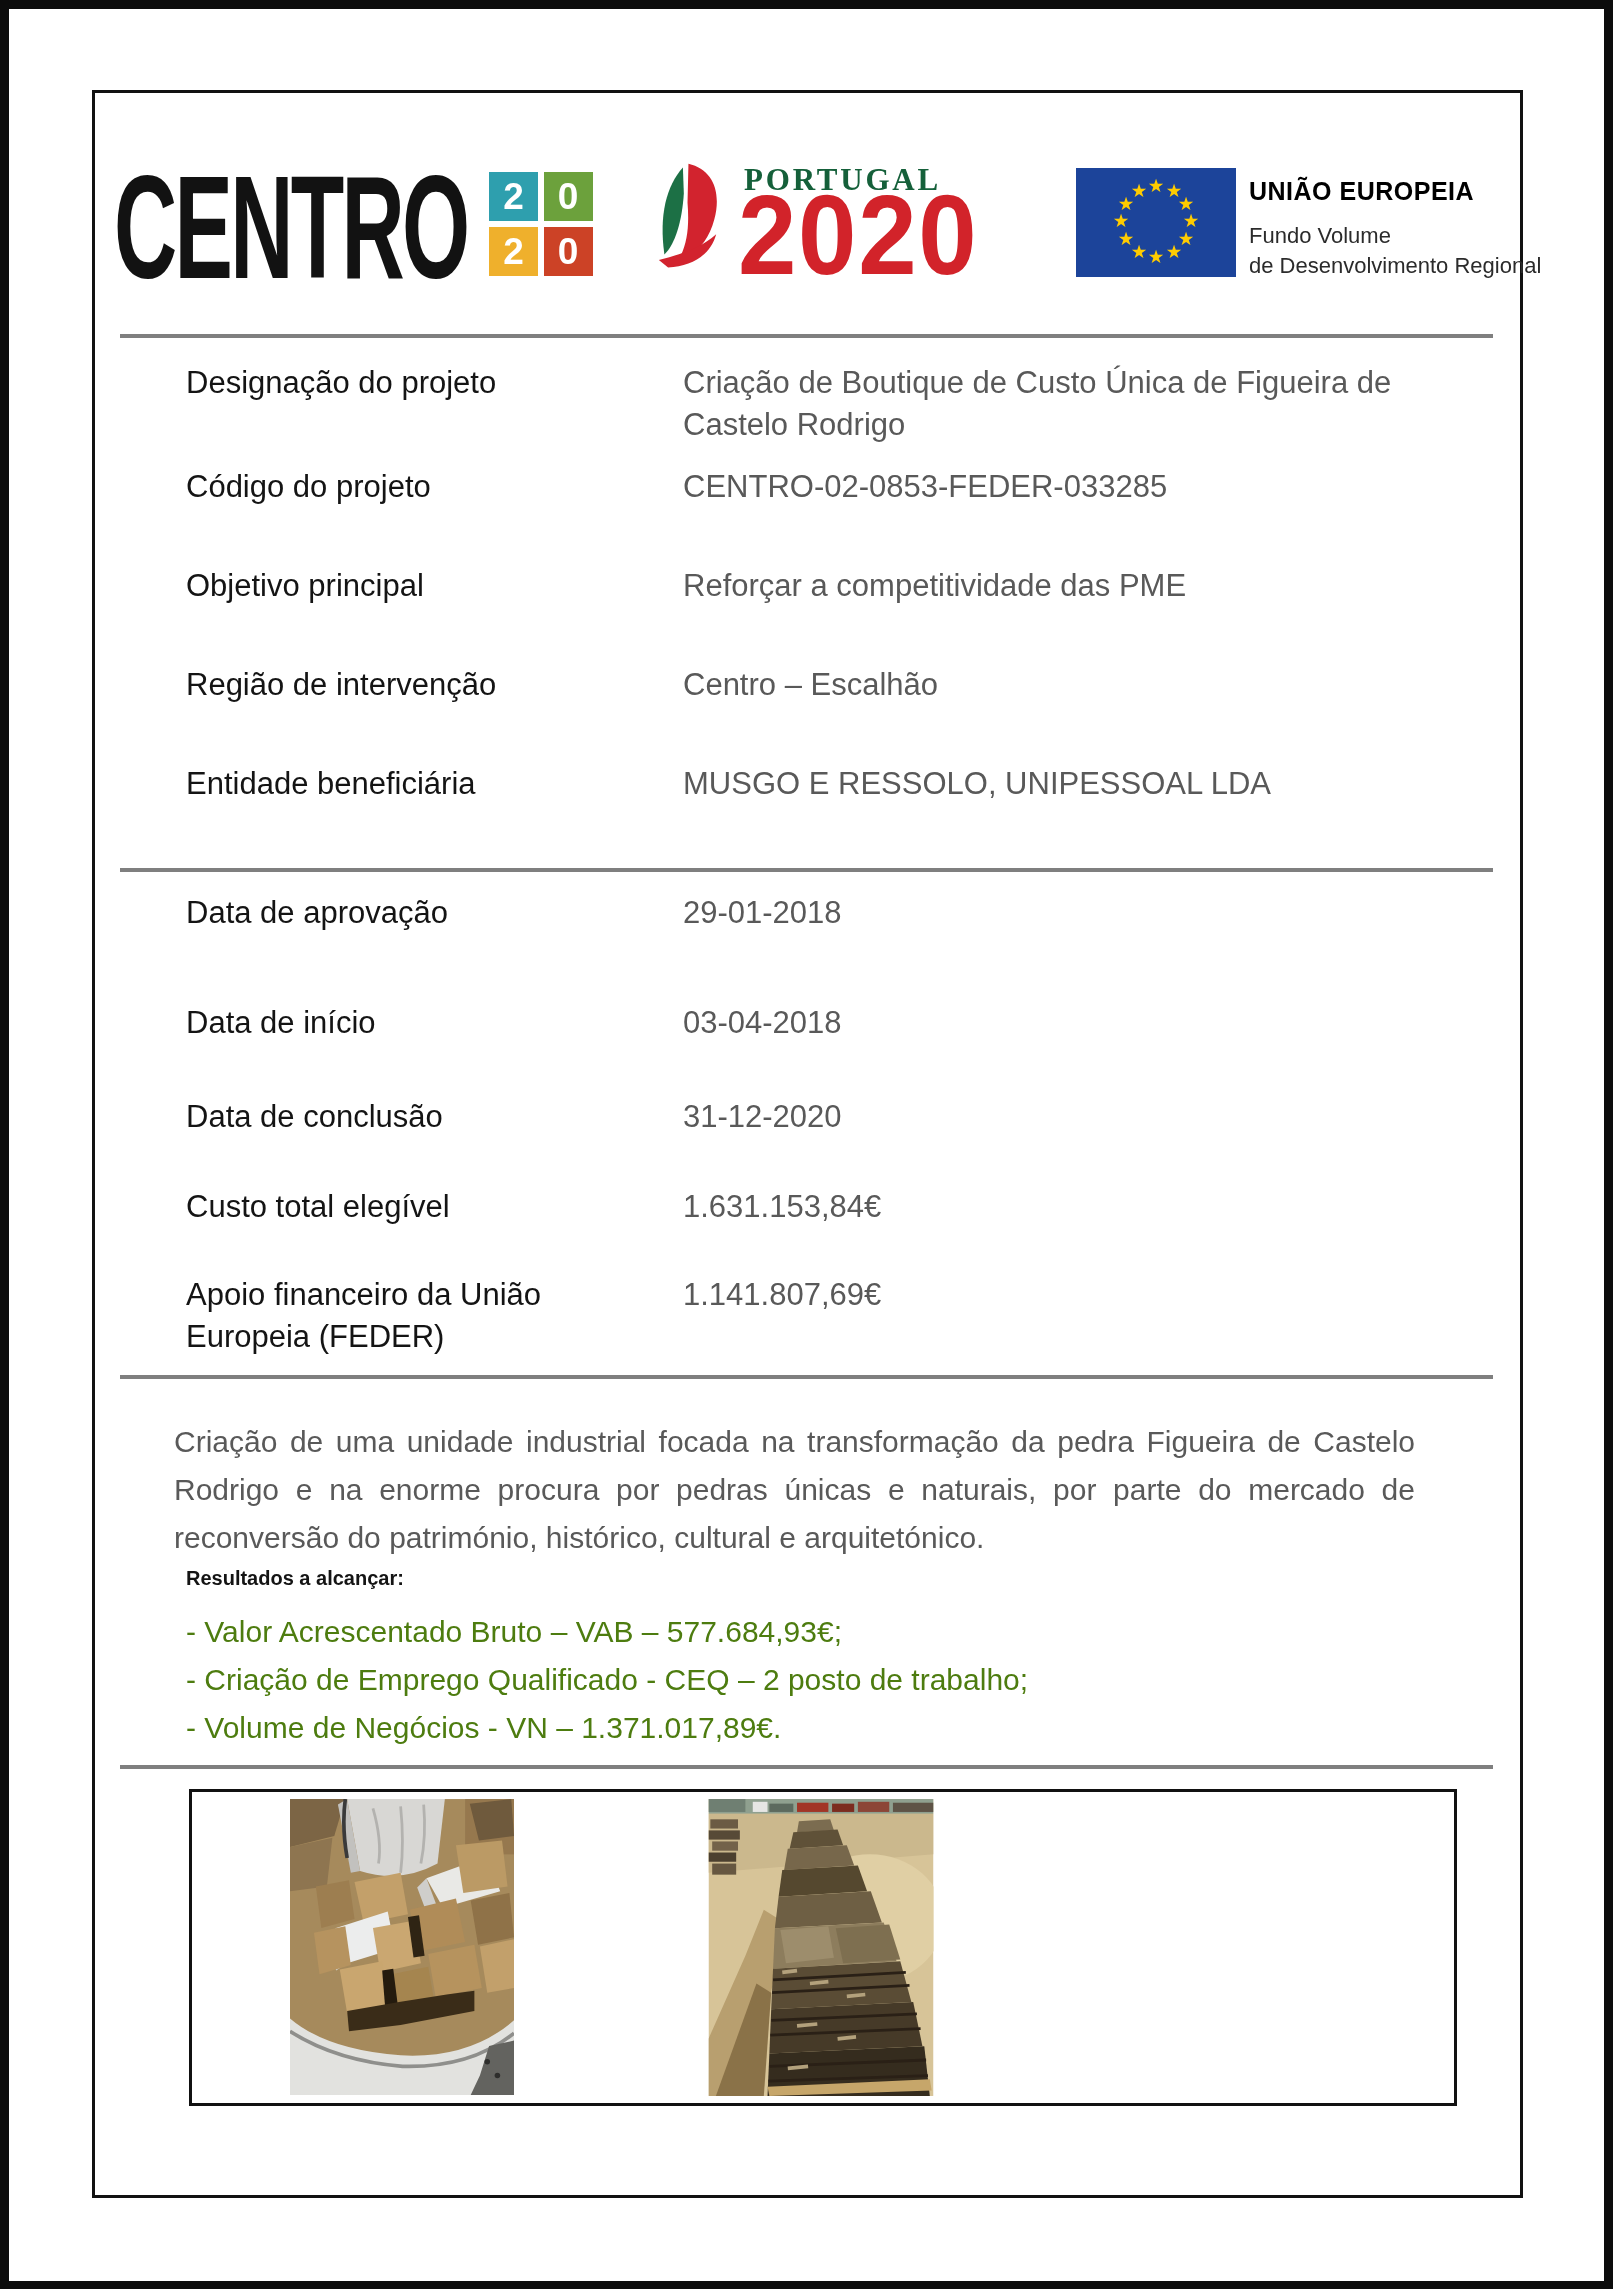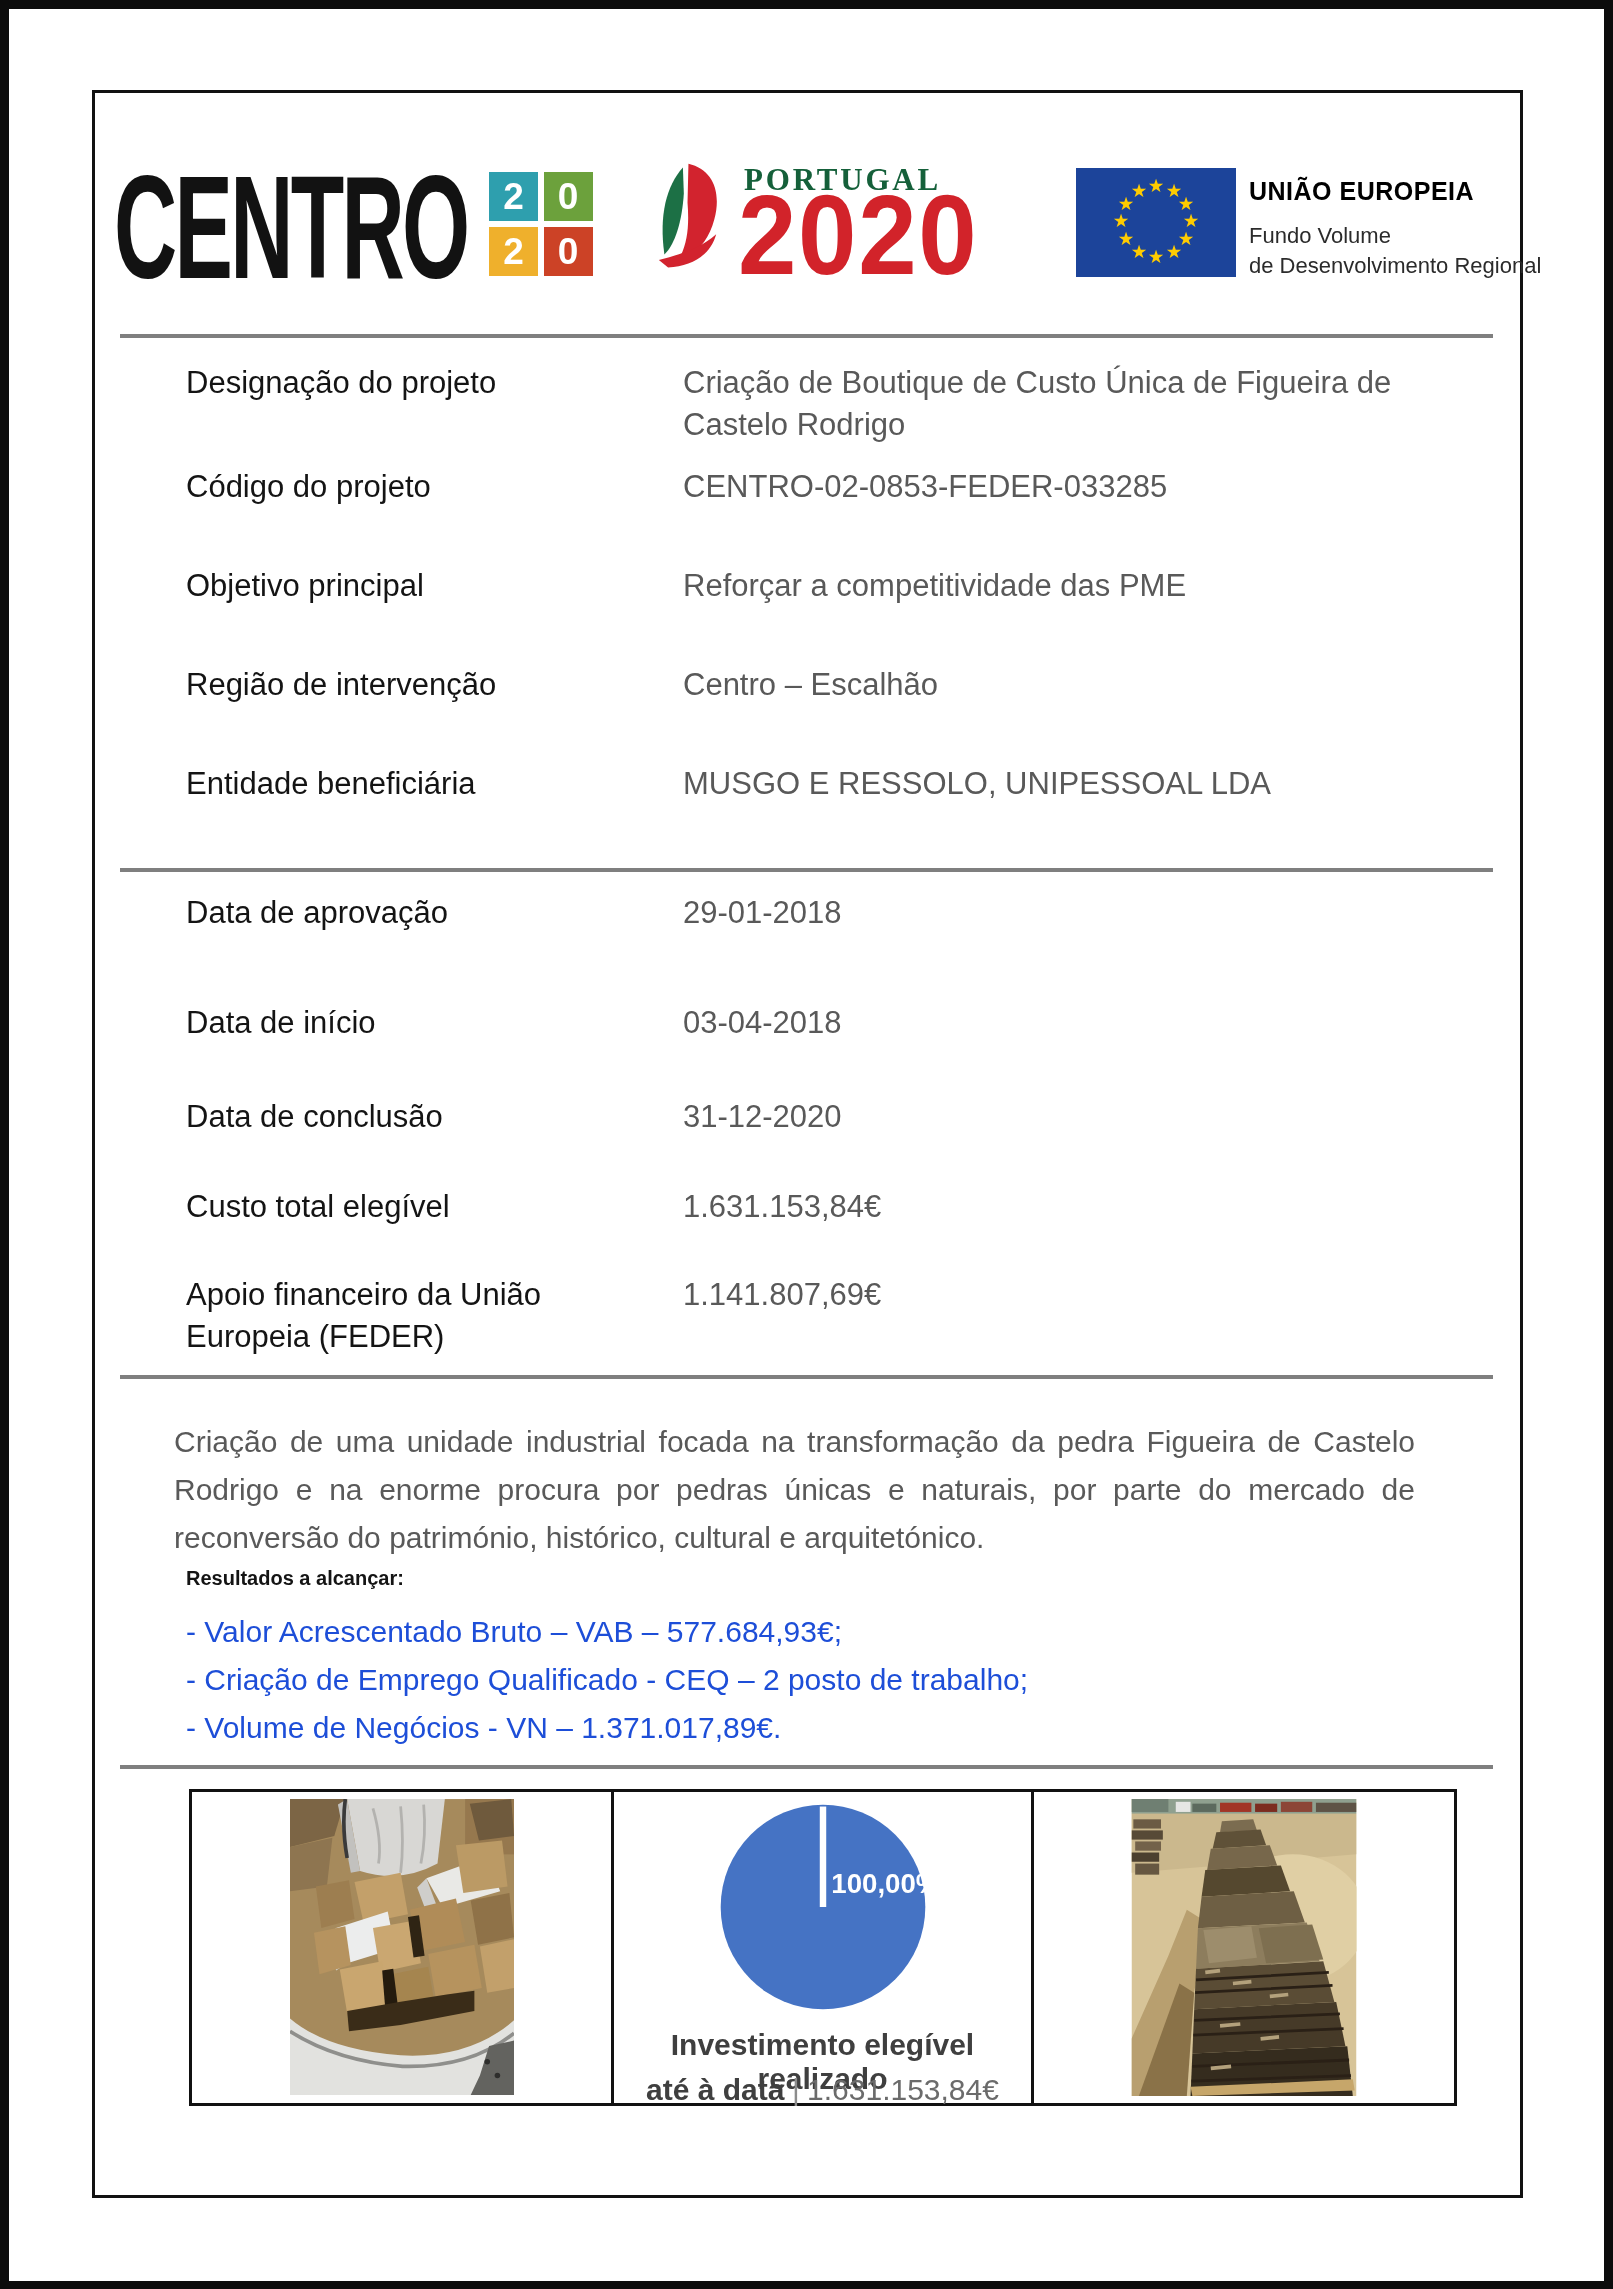--- a/index.html
+++ b/index.html
@@ -36,21 +36,21 @@
   .trow{position:absolute;left:186px;width:1255px;}
   .trow .lab{position:absolute;left:0;top:0;width:487px;font-weight:400;color:#141414;
     font-size:31px;line-height:42px;}
   .trow .val{position:absolute;left:497px;top:0;width:752px;color:#595959;
     font-size:31px;line-height:42px;}
 
   
   .para{position:absolute;left:174px;top:1418px;width:1241px;font-size:30px;line-height:48px;
     color:#595959;text-align:justify;}
   .results-h{position:absolute;left:186px;top:1567px;font-size:20px;font-weight:700;color:#141414;}
-  .res-item{position:absolute;left:186px;font-size:30px;color:#1d4ed8;}
+  .res-item{position:absolute;left:186px;font-size:30px;color:#4d7c0f;}
 
   
   .gallery{position:absolute;left:189px;top:1789px;width:1268px;height:317px;
     border:3.7px solid #111;box-sizing:border-box;display:flex;background:#fff;}
   .gcell{position:relative;box-sizing:border-box;height:100%;}
   .gcell.c1{width:419px;}
   .gcell.c2{width:423px;border-left:3.7px solid #111;border-right:3.7px solid #111;}
   .gcell.c3{width:419px;}
   .photo{position:absolute;top:6.5px;left:50%;transform:translateX(-50%);}
   .pie-wrap{position:absolute;top:9.2px;left:50%;transform:translateX(-50%);}
@@ -187,31 +187,20 @@
       <polygon points="100,186 112,184 118,232 104,236" fill="#241b0e"></polygon>
       <polygon points="62,230 120,220 170,212 200,208 200,230 120,245 64,252" fill="#3a2c18"></polygon>
       <path d="M0,238 Q40,272 120,278 Q195,282 243,240 L243,321 L0,321 Z" fill="#e2e2df"></path>
       <path d="M0,252 Q50,284 122,290 Q196,292 243,254" stroke="#8f8f8c" stroke-width="4" fill="none"></path>
       <polygon points="196,321 243,321 243,262 216,268 206,300" fill="#63635f"></polygon>
       <circle cx="225" cy="300" r="3" fill="#2e2e2c"></circle>
       <circle cx="214" cy="285" r="3" fill="#2e2e2c"></circle>
     </svg>
   </div>
 
-  <div class="gcell c2">
-    <svg class="pie-wrap" width="212" height="212" viewBox="0 0 230 230">
-      <circle cx="115" cy="115" r="111" fill="#4573C4"></circle>
-      <line x1="115" y1="6" x2="115" y2="115" stroke="#ffffff" stroke-width="7"></line>
-      <text x="124" y="100" fill="#ffffff" font-size="30" font-weight="bold" font-family="Liberation Sans, sans-serif">100,00%</text>
-    </svg>
-    <div class="cap1">Investimento elegível realizado</div>
-    <div class="cap2">
-      <span class="b">até à data</span><span class="sep">|</span><span>1.631.153,84€</span>
-    </div>
-  </div>
 
   <div class="gcell c3">
     <svg class="photo" width="225" height="297" viewBox="0 0 244 322">
       <rect width="244" height="322" fill="#d7c498"></rect>
       <rect x="0" y="0" width="244" height="16" fill="#8fa08f"></rect>
       <rect x="0" y="0" width="40" height="14" fill="#6f7f72"></rect>
       <rect x="48" y="3" width="16" height="11" fill="#e6e6e4"></rect>
       <rect x="66" y="5" width="26" height="9" fill="#5c6a5e"></rect>
       <rect x="96" y="4" width="34" height="10" fill="#a23526"></rect>
       <rect x="134" y="5" width="24" height="9" fill="#7c2c1f"></rect>

